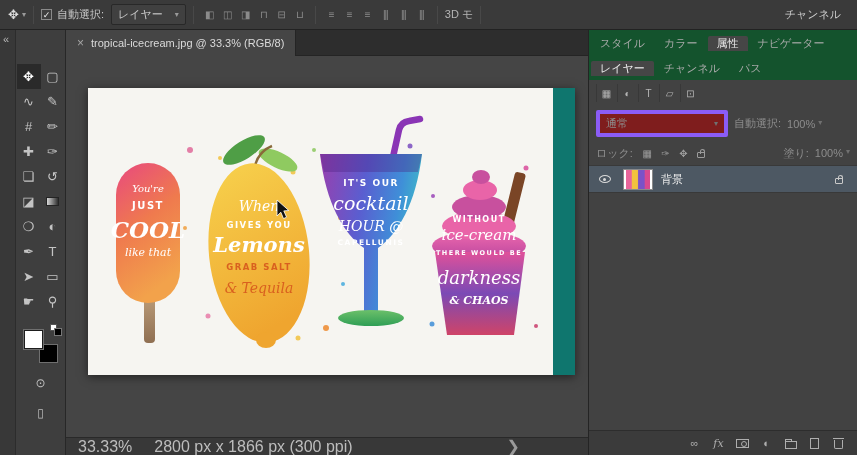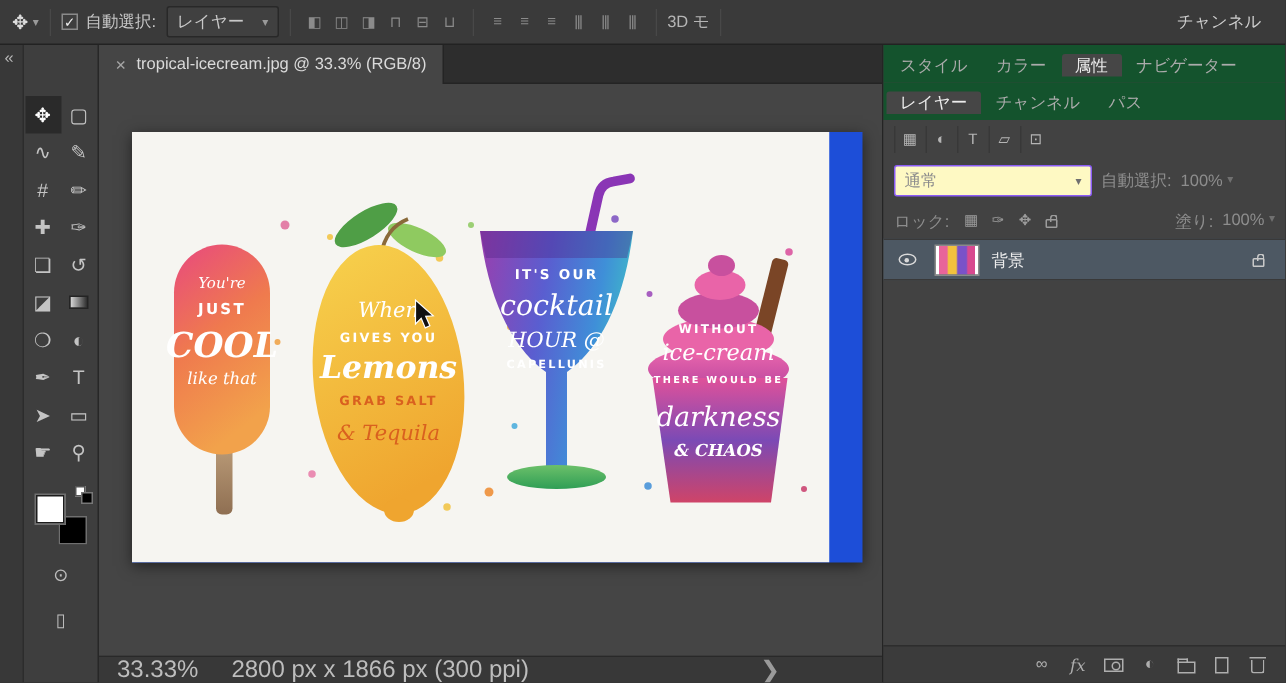--- a/index.html
+++ b/index.html
@@ -54,21 +54,21 @@
             color:#bdbdbd; font-size:12px; margin-top:8px; }
 
   
   .doc-area { position:absolute; top:30px; left:66px; width:522px; bottom:0; display:flex;
               flex-direction:column; background:#454545; }
   .tab-bar { height:26px; background:#2d2d2d; display:flex; border-bottom:1px solid #242424; flex:0 0 auto; }
   .doc-tab { height:26px; background:#454545; display:flex; align-items:center; gap:7px; padding:0 11px;
              color:#dadada; border-right:1px solid #242424; white-space:nowrap; }
   .doc-close { color:#a5a5a5; font-size:12px; }
   .canvas { flex:1; position:relative; background:#454545; }
-  .artboard { position:absolute; left:22px; top:32px; width:487px; height:287px; background:#1d4ed8;
+  .artboard { position:absolute; left:22px; top:32px; width:487px; height:287px; background:#0f766e;
               box-shadow:0 2px 9px rgba(0,0,0,.5); }
   .artboard svg { display:block; width:465px; height:287px; }
   .art-script { font-family:"DejaVu Serif", serif; font-style:italic; }
   .art-caps { font-family:"DejaVu Sans", sans-serif; font-weight:bold; letter-spacing:1.5px; }
   .status-bar { height:18px; background:#383838; border-top:1px solid #292929; display:flex;
                 align-items:center; gap:22px; padding:0 12px; color:#bdbdbd; font-size:16px; flex:0 0 auto; }
   .status-chevron { margin-left:auto; margin-right:56px; color:#9a9a9a; }
 
   
   .right-dock { position:absolute; top:30px; left:588px; right:0; bottom:0; background:#424242;
@@ -81,22 +81,22 @@
   .prow { display:flex; align-items:center; gap:6px; padding:4px 7px; flex:0 0 auto; }
   .filter-select { flex:0 0 116px; display:flex; align-items:center; gap:6px; background:#3a3a3a;
                    border:1px solid #2a2a2a; border-radius:2px; padding:3px 6px; color:#bdbdbd; }
   .filter-select::after { content:"▾"; font-size:8px; color:#8a8a8a; margin-left:auto; }
   .mag { width:7px; height:7px; border:1px solid #999; border-radius:50%; position:relative; flex:0 0 auto; }
   .mag::after { content:""; position:absolute; width:4px; height:1px; background:#999;
                 transform:rotate(45deg); right:-3px; bottom:-1px; }
   .fbtn { width:20px; height:18px; display:flex; align-items:center; justify-content:center;
           color:#b5b5b5; font-size:10px; border-left:1px solid #383838; }
   .dim { color:#8d8d8d; }
-  .blend-select { flex:0 0 132px; display:flex; align-items:center; background:#fef9c3;
-                  border:1px solid #8b5cf6; border-radius:2px; padding:2px 6px; color:#8d8d8d; }
+  .blend-select { flex:0 0 132px; display:flex; align-items:center; background:#7f1d1d;
+                  border:4px solid #8b5cf6; border-radius:2px; padding:2px 6px; color:#8d8d8d; }
   .blend-select::after { content:"▾"; font-size:8px; color:#707070; margin-left:auto; }
   .pct { display:flex; gap:3px; color:#8d8d8d; white-space:nowrap; }
   .pct::after { content:"▾"; font-size:8px; color:#707070; }
   .lbtn { width:17px; height:16px; display:flex; align-items:center; justify-content:center;
           color:#9c9c9c; font-size:10px; }
   .layer-row { height:28px; display:flex; align-items:center; gap:8px; padding:0 6px;
                background:#4d5863; border-top:1px solid #393939; border-bottom:1px solid #393939; flex:0 0 auto; }
   .shape-eye { display:block; width:12px; height:8px; border:1px solid #d9d9d9; border-radius:50%; position:relative; }
   .shape-eye::before { content:""; position:absolute; left:3px; top:1.5px; width:3px; height:3px;
                        background:#d9d9d9; border-radius:50%; }

